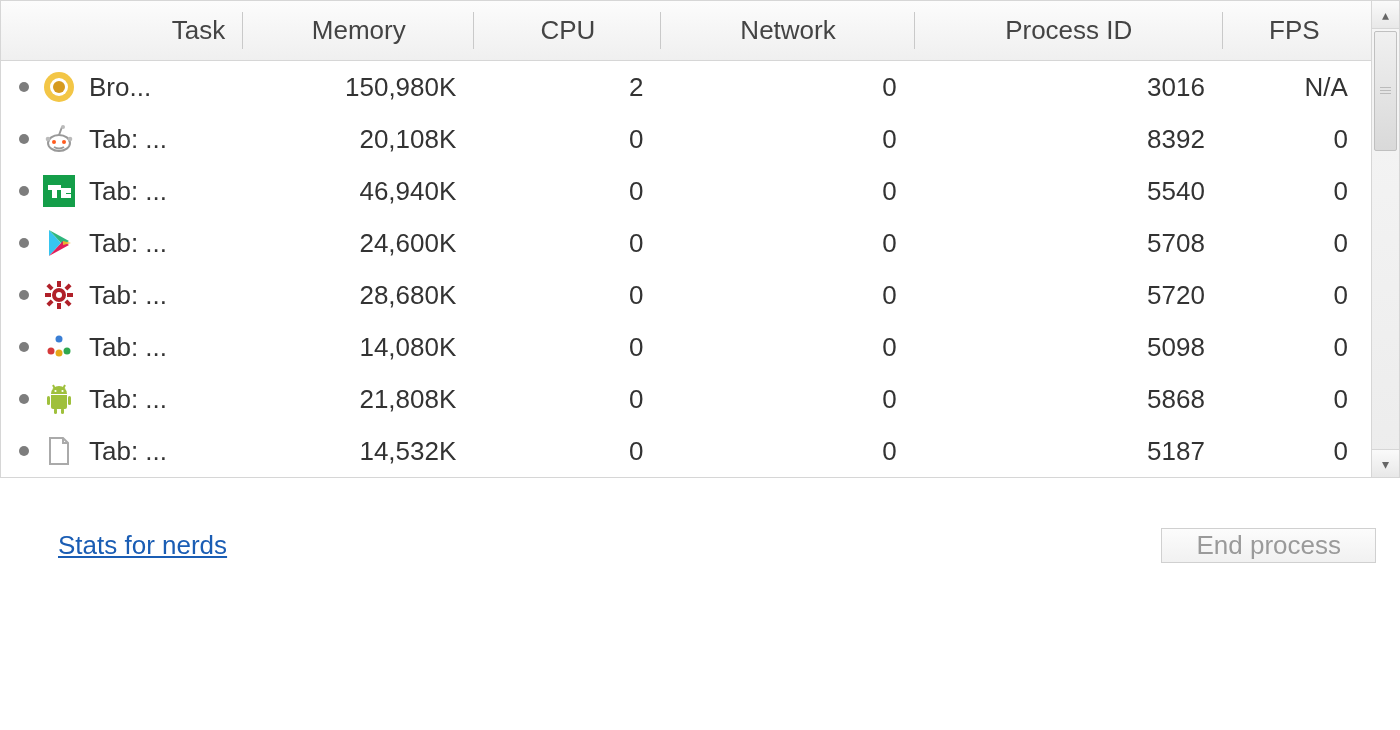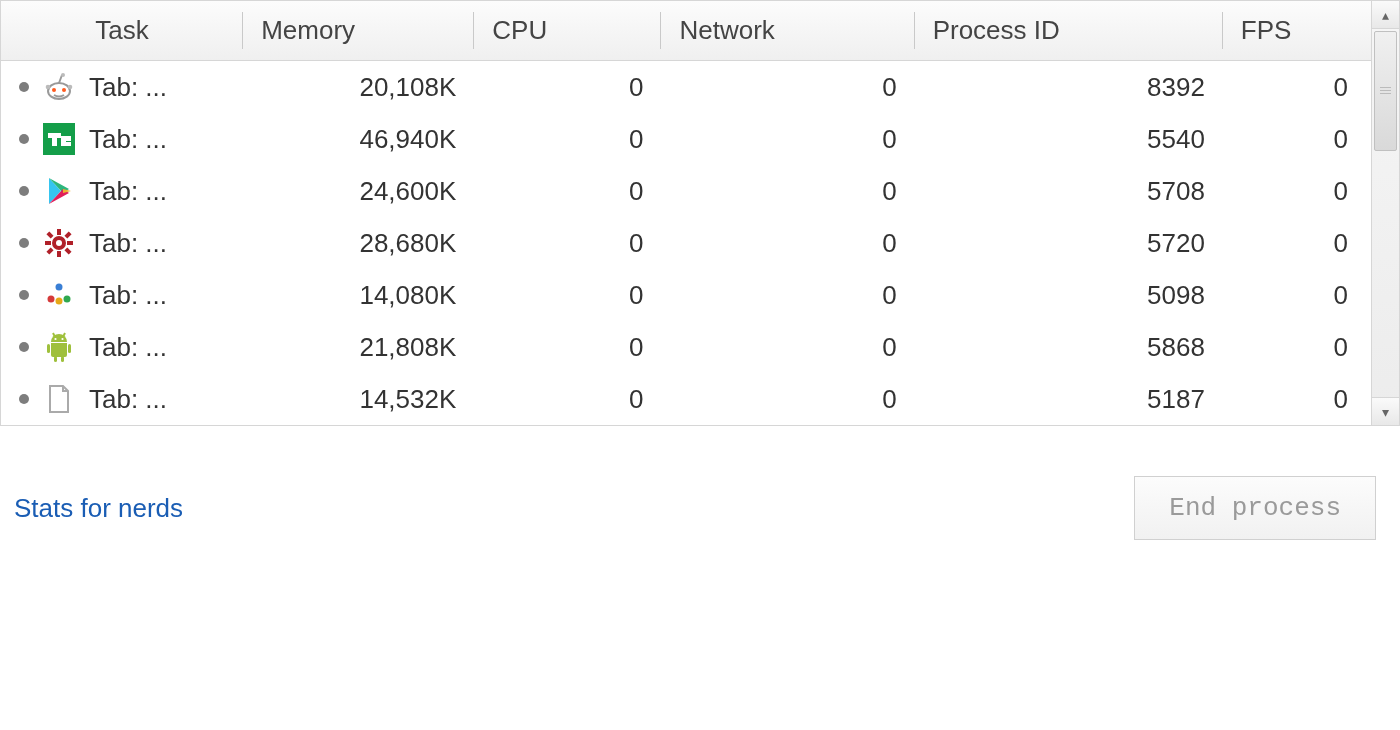--- a/index.html
+++ b/index.html
@@ -26,28 +26,28 @@
     width: 100%;
     table-layout: fixed;
   }
   thead tr {
     background: linear-gradient(#fcfcfc, #efefef);
   }
   th {
     font-weight: 400;
     color: #444;
     padding: 14px 18px;
-    text-align: left;
+    text-align: center;
     border-bottom: 1px solid #d6d6d6;
     position: relative;
     white-space: nowrap;
     overflow: hidden;
     text-overflow: ellipsis;
   }
-  th.task      { text-align: center; }
+  th.task      { text-align: right; }
   th .sep {
     position: absolute; right: 0; top: 18%; bottom: 18%;
     width: 1px; background: #c9c9c9;
   }
   tbody td {
     padding: 10px 18px;
     text-align: right;
     white-space: nowrap;
     overflow: hidden;
     text-overflow: ellipsis;
@@ -102,30 +102,29 @@
     content:""; position:absolute; left:5px; right:5px; top:50%;
     height:8px; transform:translateY(-50%);
     background: repeating-linear-gradient(#bbb,#bbb 1px,transparent 1px,transparent 3px);
   }
 
   .footer {
     display: flex; align-items: center; justify-content: space-between;
     padding: 50px 24px 0 14px;
   }
   .link {
-    color: #1a5db4; cursor: pointer;
+    color: #1a5db4; text-decoration: underline; cursor: pointer; margin-left: 44px;
   }
   .end-btn {
     border: 1px solid #d0d0d0;
     background: linear-gradient(#fcfcfc,#f1f1f1);
     color: #9a9a9a;
-    padding: 16px 34px;
+    padding: 1px 34px;
     font-size: 26px;
     cursor: default;
-    font-family: Liberation Mono, monospace;
   }
 </style>
 </head>
 <body>
 
 <div class="container">
 
   <div class="table-wrap">
     <table>
       <colgroup>
@@ -148,20 +147,41 @@
           <th></th>
         </tr>
       </thead>
       <tbody id="rows">
           <tr>
             <td class="task">
               <div class="task-cell">
                 <span class="bullet"></span>
                 <span class="icon">
     <svg viewBox="0 0 32 32">
+                    <circle cx="16" cy="16" r="15" fill="#f3c646"></circle>
+                    <circle cx="16" cy="16" r="9" fill="#fff"></circle>
+                    <circle cx="16" cy="16" r="6" fill="#d69a1e"></circle>
+                  </svg>
+  </span>
+                <span class="task-label">Bro...</span>
+              </div>
+            </td>
+            <td>150,980K</td>
+            <td>2</td>
+            <td>0</td>
+            <td>3016</td>
+            <td>N/A</td>
+            <td></td>
+          </tr>
+          <tr>
+            <td class="task">
+              <div class="task-cell">
+                <span class="bullet"></span>
+                <span class="icon">
+    <svg viewBox="0 0 32 32">
                     <ellipse cx="16" cy="20" rx="11" ry="8" fill="none" stroke="#999" stroke-width="2"></ellipse>
                     <circle cx="11" cy="19" r="2" fill="#ff5b1f"></circle>
                     <circle cx="21" cy="19" r="2" fill="#ff5b1f"></circle>
                     <circle cx="5" cy="16" r="2.3" fill="#bbb"></circle>
                     <circle cx="27" cy="16" r="2.3" fill="#bbb"></circle>
                     <path d="M16 12 L19 4" stroke="#999" stroke-width="2" fill="none"></path>
                     <circle cx="20" cy="4" r="2" fill="#bbb"></circle>
                     <path d="M11 24 Q16 27 21 24" stroke="#999" stroke-width="2" fill="none"></path>
                   </svg>
   </span>

